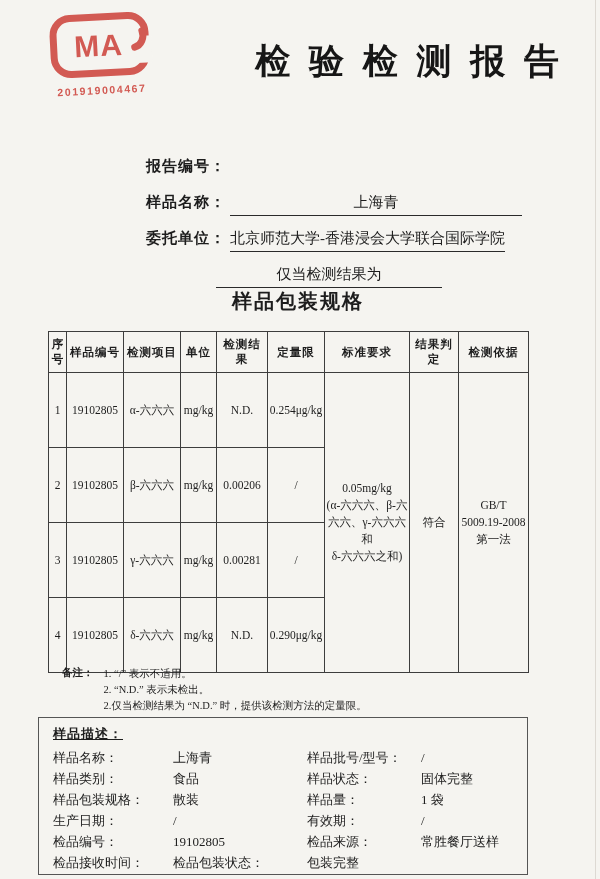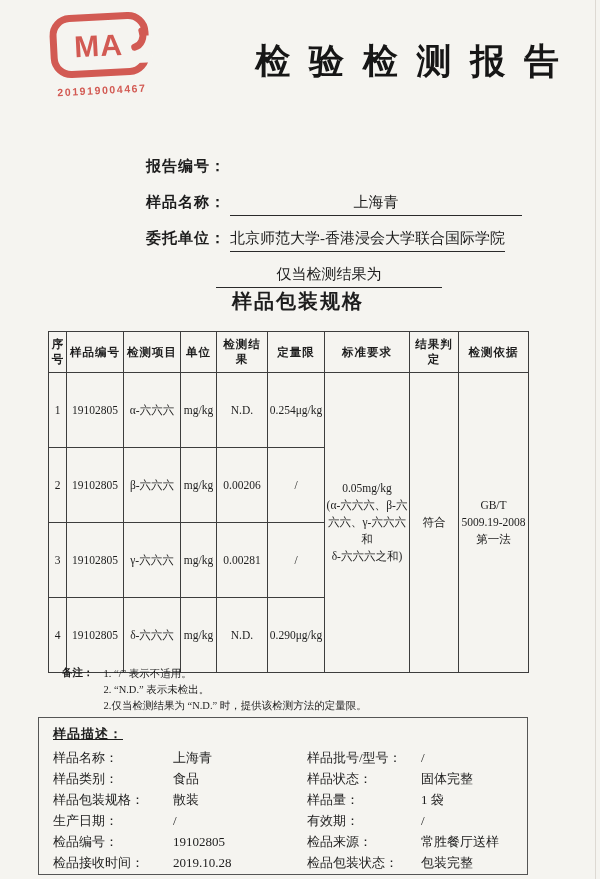--- a/index.html
+++ b/index.html
@@ -207,18 +207,17 @@
       <span>/</span>
       <span>有效期：</span>
       <span>/</span>
 
       <span>检品编号：</span>
       <span>19102805</span>
       <span>检品来源：</span>
       <span>常胜餐厅送样</span>
 
       <span>检品接收时间：</span>
-      <span>2019.10.28</span>
       <span>检品包装状态：</span>
       <span>包装完整</span>
     </div>
   </div>
 </div>
 
 </body></html>

